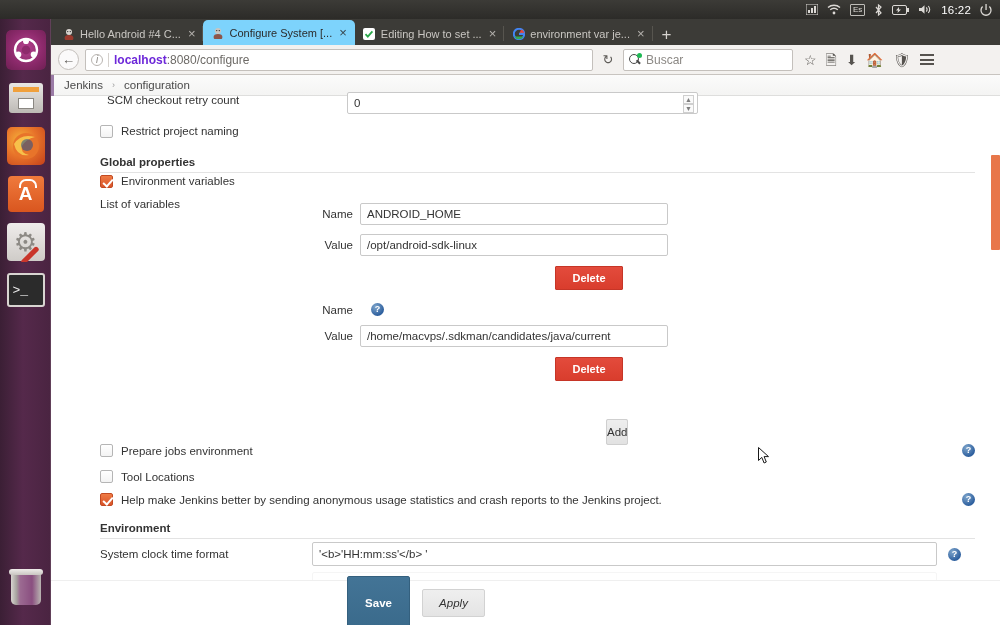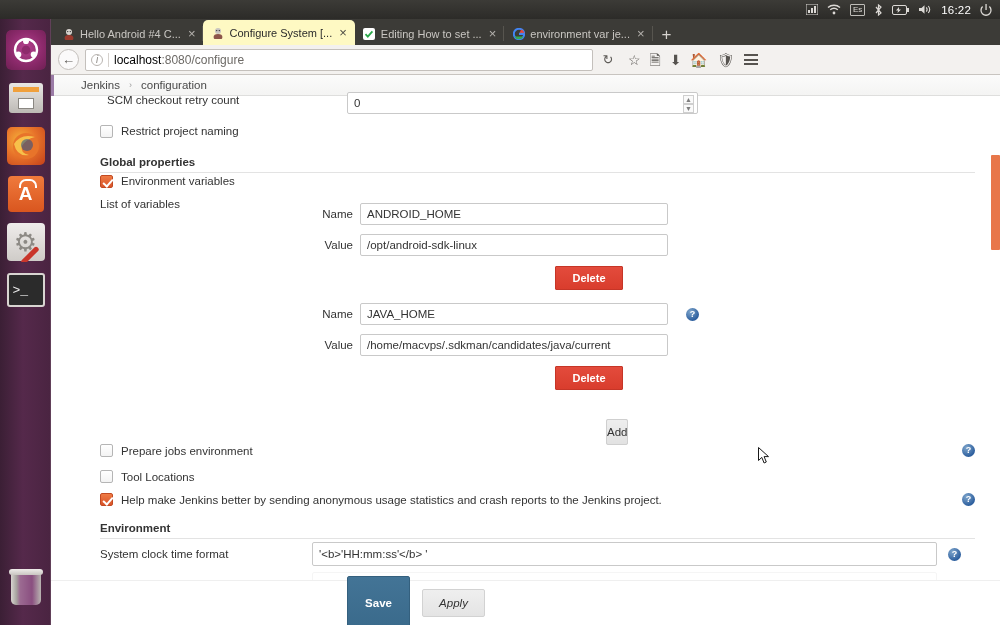--- a/index.html
+++ b/index.html
@@ -106,63 +106,63 @@
   .tab {
     height: 23px; display: flex; align-items: center; gap: 5px;
     padding: 0 6px 0 8px; max-width: 152px; min-width: 120px;
     color: #c9c6c2; font-size: 11px; border-radius: 5px 5px 0 0;
     position: relative;
     margin-top: 36px;
   }
   .tab:not(.active)::after {
     content:""; position:absolute; right:0; top:4px; height:15px; width:1px; background:#57554f;
   }
-  .tab.active { background: #fef9c3; color: #2b2b2b; height: 25px; }
+  .tab.active { background: #7dd3fc; color: #2b2b2b; height: 25px; }
   .tab .favicon { width: 13px; height: 13px; flex: 0 0 13px; display:flex; align-items:center; justify-content:center; }
   .tab .tlabel { white-space: nowrap; overflow: hidden; text-overflow: ellipsis; flex: 1; }
   .tab .tclose { font-size: 13px; line-height: 1; opacity: .85; padding: 0 2px; }
   .newtab { color: #d6d3cf; font-size: 17px; padding: 0 9px 2px 9px; line-height: 1; }
 
   .navbar {
     height: 30px; background: #f3f1ef; border-bottom: 1px solid #c8c4c0;
     display: flex; align-items: center; gap: 6px; padding: 0 7px;
   }
   .navbtn { width: 21px; height: 21px; border-radius: 50%; display:flex; align-items:center;
     justify-content:center; color:#6b6864; font-size: 13px; }
   .navbtn.back { border: 1px solid #c3bfbb; background: #fbfafa; color: #5b5854; }
   .urlbar {
     flex: 0 0 508px; height: 22px; background: #fff; border: 1px solid #c4c0bc; border-radius: 2px;
     display: flex; align-items: center; padding: 0 5px; gap: 5px;
   }
   .url-info { color: #8c8985; font-size: 10px; border: 1px solid #b9b5b1; border-radius: 50%;
      width: 12px; height: 12px; display:flex; align-items:center; justify-content:center; font-style: italic; }
   .url-sep { width:1px; height:14px; background:#d5d1cd; }
   .url-text { font-size: 12px; color: #6d6a66; white-space: nowrap; }
-  .url-text b { color: #000000; font-weight: normal; }
+  .url-text b { color: #6d28d9; font-weight: bold; }
   .reload { color:#5e5b57; font-size: 13px; width: 18px; text-align:center; }
   .searchbar {
     flex: 0 0 170px; height: 22px; background: #fff; border: 1px solid #c4c0bc; border-radius: 2px;
     display: flex; align-items: center; padding: 0 5px; gap: 4px;
   }
   .search-ico { width:13px; height:13px; position: relative; }
   .search-ico::before{content:"";position:absolute;left:0;top:1px;width:8px;height:8px;border:1.6px solid #4a4a4a;border-radius:50%;}
   .search-ico::after{content:"";position:absolute;left:7px;top:8px;width:5px;height:1.6px;background:#4a4a4a;transform:rotate(45deg);}
   .search-dot{position:absolute;right:0;top:0;width:5px;height:5px;background:#1db954;border-radius:50%;}
   .search-ph { color: #8b8884; font-size: 12px; }
   .navicons { display: flex; align-items: center; gap: 9px; margin-left: 5px; color: #56534f; }
   .navicons span { font-size: 14px; line-height: 1; }
   .hamburger { display:flex; flex-direction:column; gap:2.5px; }
   .hamburger i { display:block; width:14px; height:2px; background:#56534f; }
 
   
   .page { position: relative; width: 949px; height: 550px; background: #fff; overflow: hidden; }
   .breadcrumbs {
     height: 21px; border-bottom: 1px solid #dededd;
     background: linear-gradient(to bottom, #fbfbfb, #f4f4f3);
-    display: flex; align-items: center; padding-left: 30px; gap: 9px;
+    display: flex; align-items: center; padding-left: 13px; gap: 9px;
     font-size: 11.5px; color: #4a4a4a;
   }
   .breadcrumbs .sep { color: #9b9b9b; font-size: 9px; }
   .bc-left-edge { position:absolute; left:0; top:0; width:3px; height:21px; background:#9b7ba6; }
 
   .content { position: relative; padding-left: 296px; padding-right: 36px; padding-top: 0; }
   .row { display: flex; align-items: center; position: relative; }
 
   .lbl { font-size: 11.5px; color: #333; }
   .lbl-col { width: 256px; flex: 0 0 256px; }
@@ -392,20 +392,26 @@
     </div>
 
     <div class="navbar">
       <div class="navbtn back">←</div>
       <div class="urlbar">
         <span class="url-info">i</span>
         <span class="url-sep"></span>
         <span class="url-text"><b>localhost</b><span>:8080/configure</span></span>
       </div>
       <div class="reload">↻</div>
+      <div class="searchbar">
+        <span class="search-ico">
+            <span class="search-dot"></span>
+          </span>
+        <span class="search-ph">Buscar</span>
+      </div>
       <div class="navicons">
         <span>☆</span>
         <span>🗎</span>
         <span>⬇</span>
         <span>🏠</span>
         <span>🛡</span>
         <span class="hamburger">
             <i></i>
             <i></i>
             <i></i>
@@ -463,21 +469,20 @@
             <span class="jtext" style="width:308px;">/opt/android-sdk-linux</span>
           </div>
           <div style="display:flex; justify-content:flex-start; margin-top:10px; padding-left:242px;">
             <span class="btn-delete">Delete</span>
           </div>
         </div>
 
         <div class="var-block" style="position:absolute; left:262px; top:213px; width:662px;">
           <div class="var-row" style="margin-bottom:9px;">
             <span class="var-lbl">Name</span>
-            <span class="jtext" style="width:308px;">JAVA_HOME</span>
             <span class="help-ico" style="margin-left:11px;">?</span>
           </div>
           <div class="var-row">
             <span class="var-lbl">Value</span>
             <span class="jtext" style="width:308px;">/home/macvps/.sdkman/candidates/java/current</span>
           </div>
           <div style="display:flex; justify-content:flex-start; margin-top:10px; padding-left:242px;">
             <span class="btn-delete">Delete</span>
           </div>
         </div>

